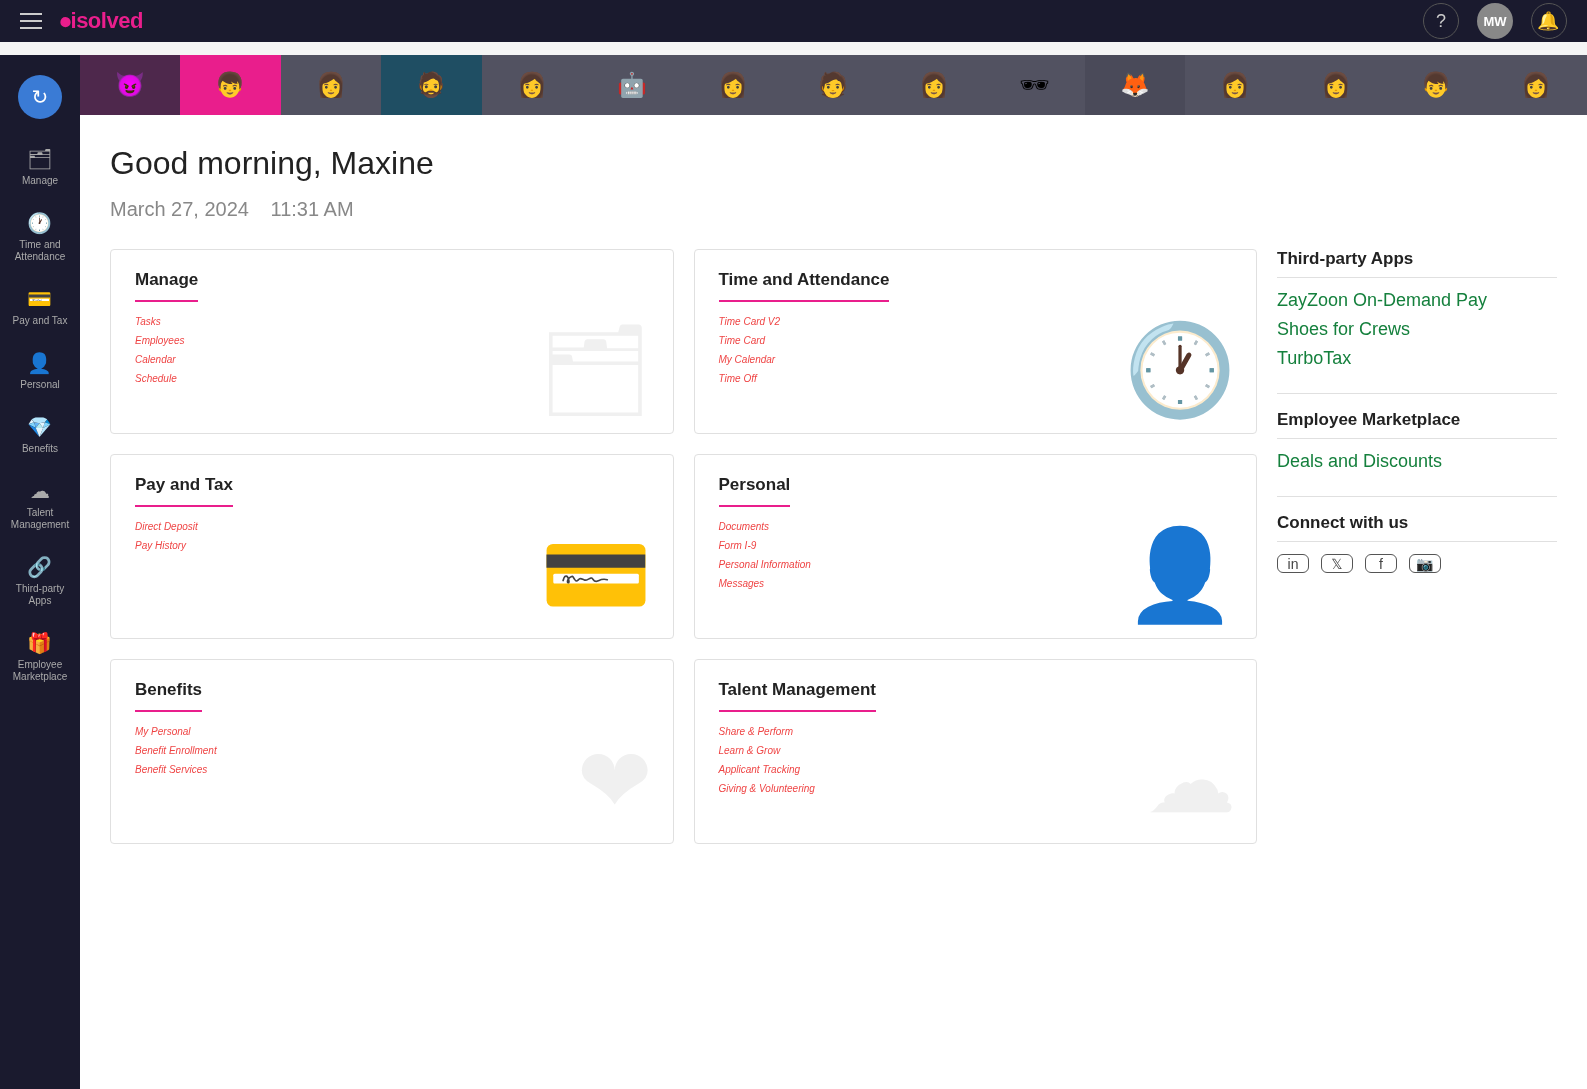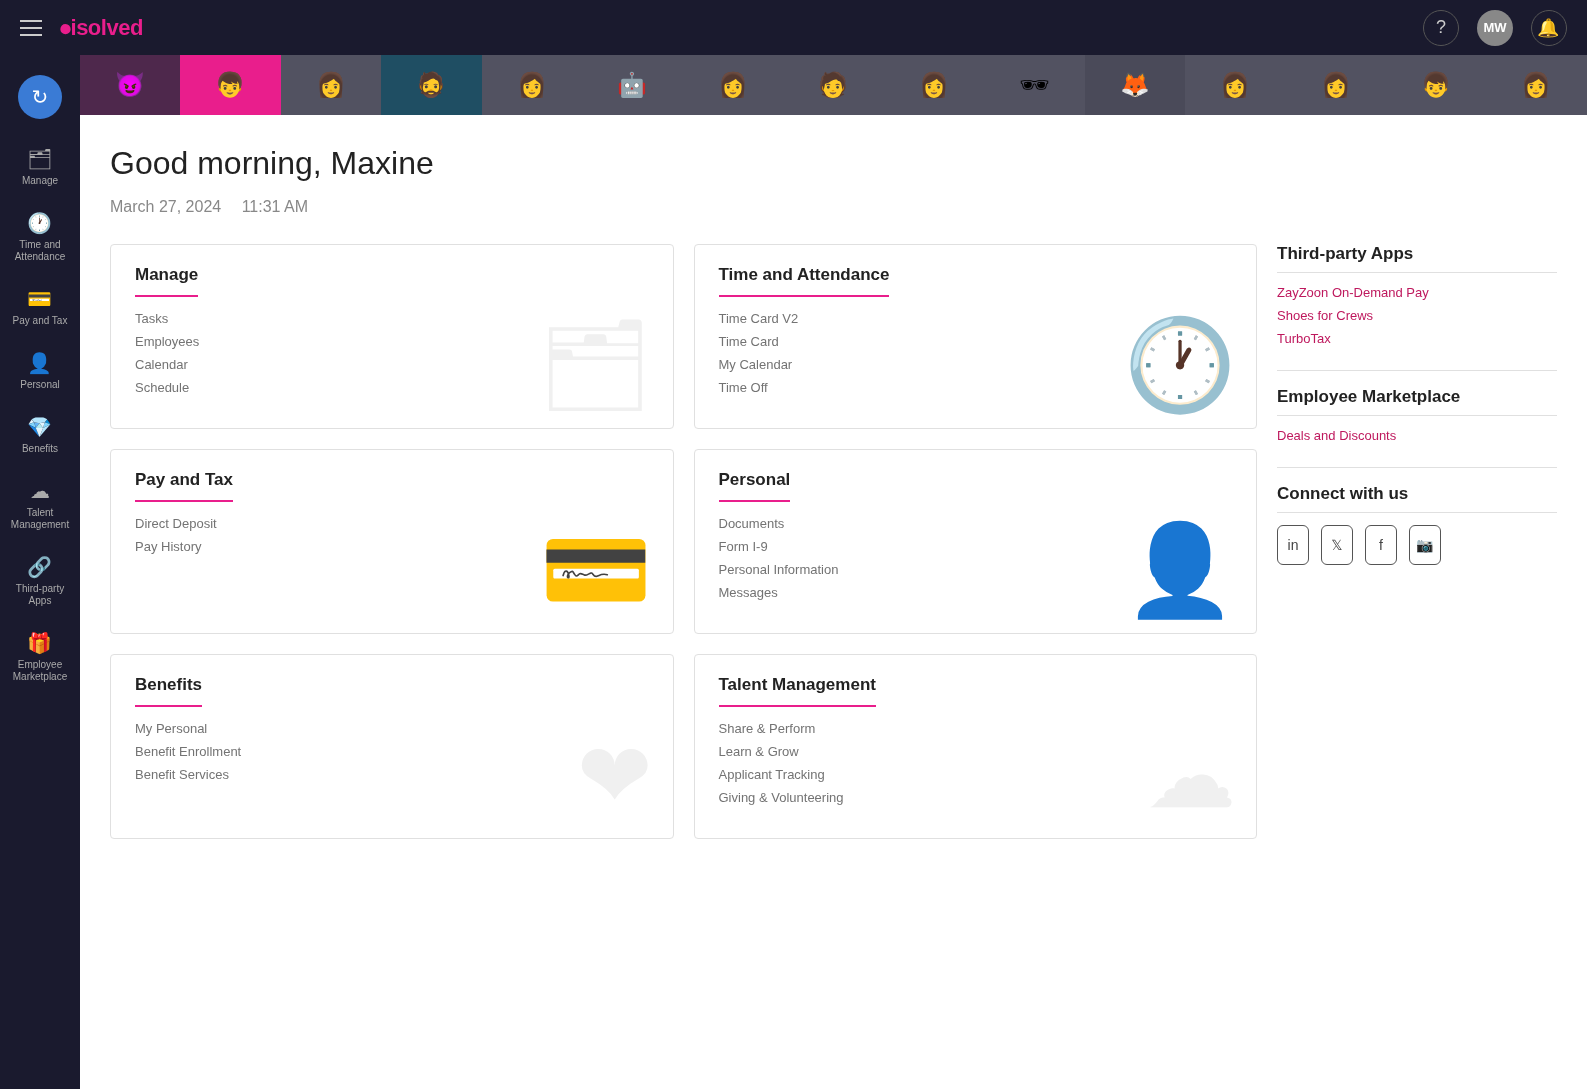--- a/index.html
+++ b/index.html
@@ -1,21 +1,21 @@
 <!DOCTYPE html>
 <html><head>
   <meta charset="utf-8">
   <style>
     * { margin: 0; padding: 0; box-sizing: border-box; }
     body { font-family: 'Segoe UI', Arial, sans-serif; background: #f5f5f5; width: 1587px; min-height: 1089px; overflow-x: hidden; }
 
     
     .top-nav {
       background: #1a1a2e;
-      height: 55px;
+      height: 42px;
       display: flex;
       align-items: center;
       padding: 0 20px;
       justify-content: space-between;
       position: fixed;
       top: 0; left: 0; right: 0;
       z-index: 100;
     }
     .top-nav-left { display: flex; align-items: center; gap: 18px; }
     .hamburger { display: flex; flex-direction: column; gap: 5px; cursor: pointer; }
@@ -89,21 +89,21 @@
 
     
     .main-content {
       margin-top: 115px;
       margin-left: 80px;
       padding: 30px 30px 30px 30px;
       min-height: calc(1089px - 115px);
       background: #fff;
     }
     .greeting { font-size: 32px; font-weight: 300; color: #222; margin-bottom: 16px; }
-    .date-time { color: #888; font-size: 16px; margin-bottom: 28px; }
+    .date-time { color: #888; font-size: 20px; margin-bottom: 28px; }
     .date-time span { margin-right: 16px; }
 
     
     .dashboard-grid {
       display: grid;
       grid-template-columns: 1fr 1fr 280px;
       grid-template-rows: auto auto auto;
       gap: 0 20px;
     }
     .card {
@@ -120,25 +120,26 @@
       font-size: 17px;
       font-weight: 600;
       color: #222;
       margin-bottom: 14px;
       padding-bottom: 10px;
       border-bottom: 2.5px solid #e91e8c;
       display: inline-block;
     }
     .card-link {
       display: block;
-      color: #737373;
-      font-size: 13px;
+      color: #ef4444;
+      font-size: 10px;
       text-decoration: none;
       margin-bottom: 8px;
       cursor: pointer;
+      font-style: italic;
     }
 
     
     .card-bg-icon {
       position: absolute;
       right: 20px;
       bottom: 10px;
       font-size: 90px;
       color: #f0f0f0;
       pointer-events: none;
@@ -154,29 +155,29 @@
     .sidebar-panel-title {
       font-size: 17px;
       font-weight: 600;
       color: #222;
       margin-bottom: 12px;
       padding-bottom: 8px;
       border-bottom: 1px solid #e0e0e0;
     }
     .sidebar-panel-link {
       display: block;
-      color: #be185d;
-      font-size: 13px;
+      color: #15803d;
+      font-size: 18px;
       text-decoration: none;
       margin-bottom: 8px;
       cursor: pointer;
     }
     .connect-icons { display: flex; gap: 12px; margin-top: 8px; }
     .social-icon {
-      width: 32px; height: 40px;
+      width: 32px; height: 19px;
       border: 1.5px solid #555;
       border-radius: 6px;
       display: flex; align-items: center; justify-content: center;
       font-size: 14px;
       color: #444;
       cursor: pointer;
     }
     .divider { border: none; border-top: 1px solid #e0e0e0; margin: 16px 0; }
   </style>
 </head>

